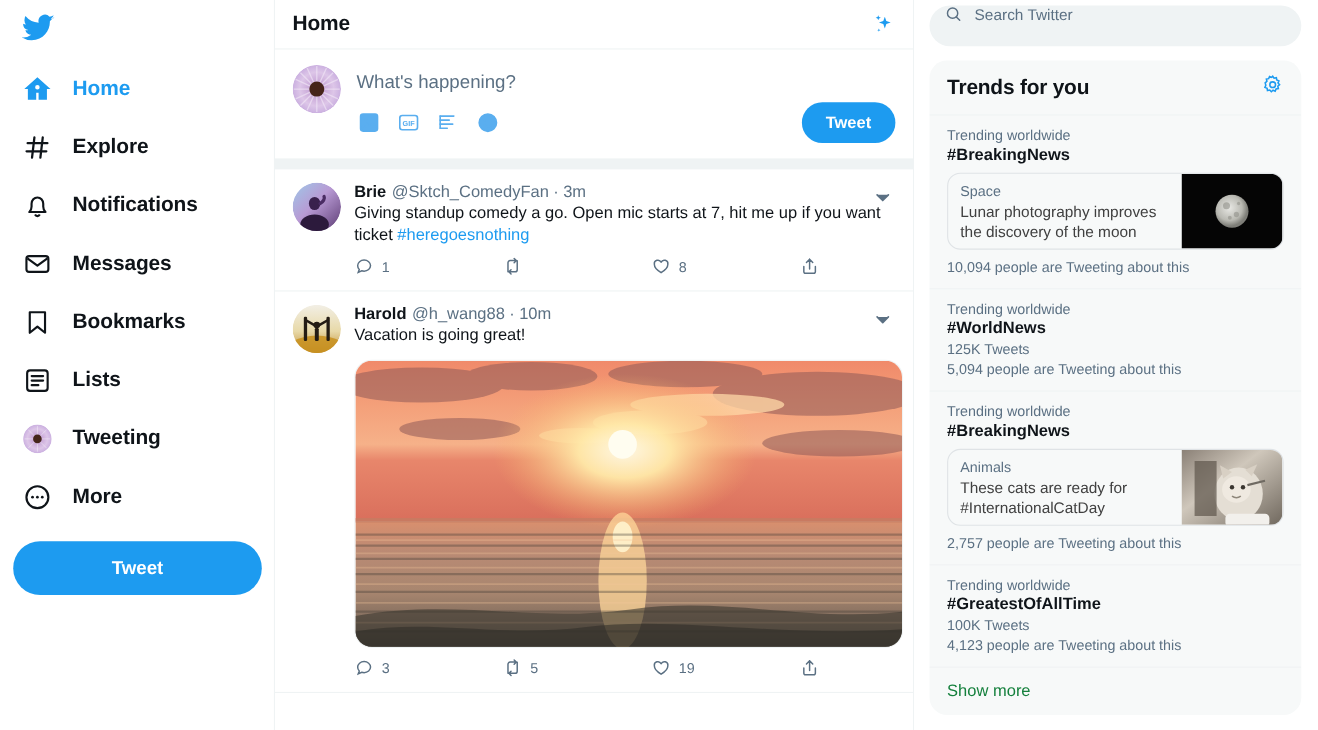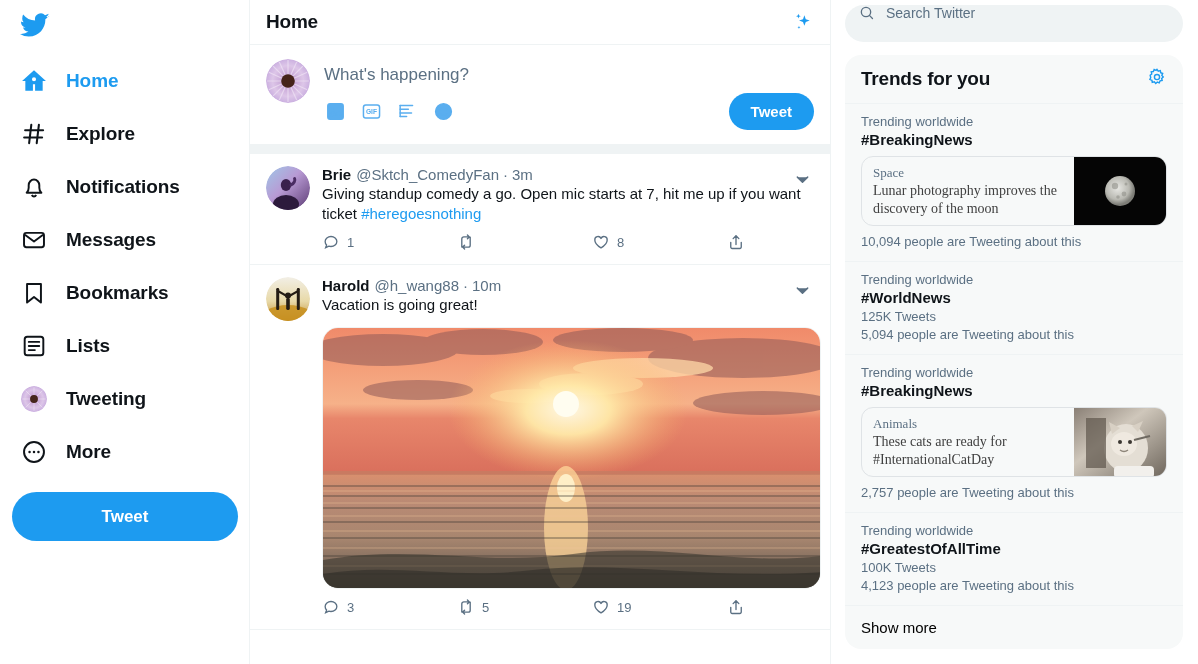--- a/index.html
+++ b/index.html
@@ -175,31 +175,30 @@
   .trend-people { font-size: 13px; color: #5b7083; line-height: 18px; }
 
   .trend-card-inner {
     display: flex;
     border: 1px solid #dfe3e6;
     border-radius: 12px;
     overflow: hidden;
     margin: 6px 0 7px 0;
     background: #f7f9f9;
     height: 70px;
-    font-family: Liberation Serif, serif;
   }
   .tci-text { flex: 1; padding: 7px 10px 7px 11px; min-width: 0; }
   .tci-cat { font-size: 13px; color: #5b7083; line-height: 18px; }
   .tci-title { font-size: 14px; color: #404040; line-height: 18px; }
   .tci-img { width: 92px; flex: 0 0 92px; position: relative; overflow: hidden; }
 
   .show-more {
     padding: 13px 16px;
     border-top: 1px solid #eff3f4;
-    color: #000000;
+    color: #15803d;
     font-size: 15px;
     cursor: pointer;
   }
 </style>
 </head>
 <body>
 
 <svg width="0" height="0" style="position:absolute" aria-hidden="true">
   <defs>
     <radialGradient id="flowerGrad" cx="50%" cy="50%" r="50%">

